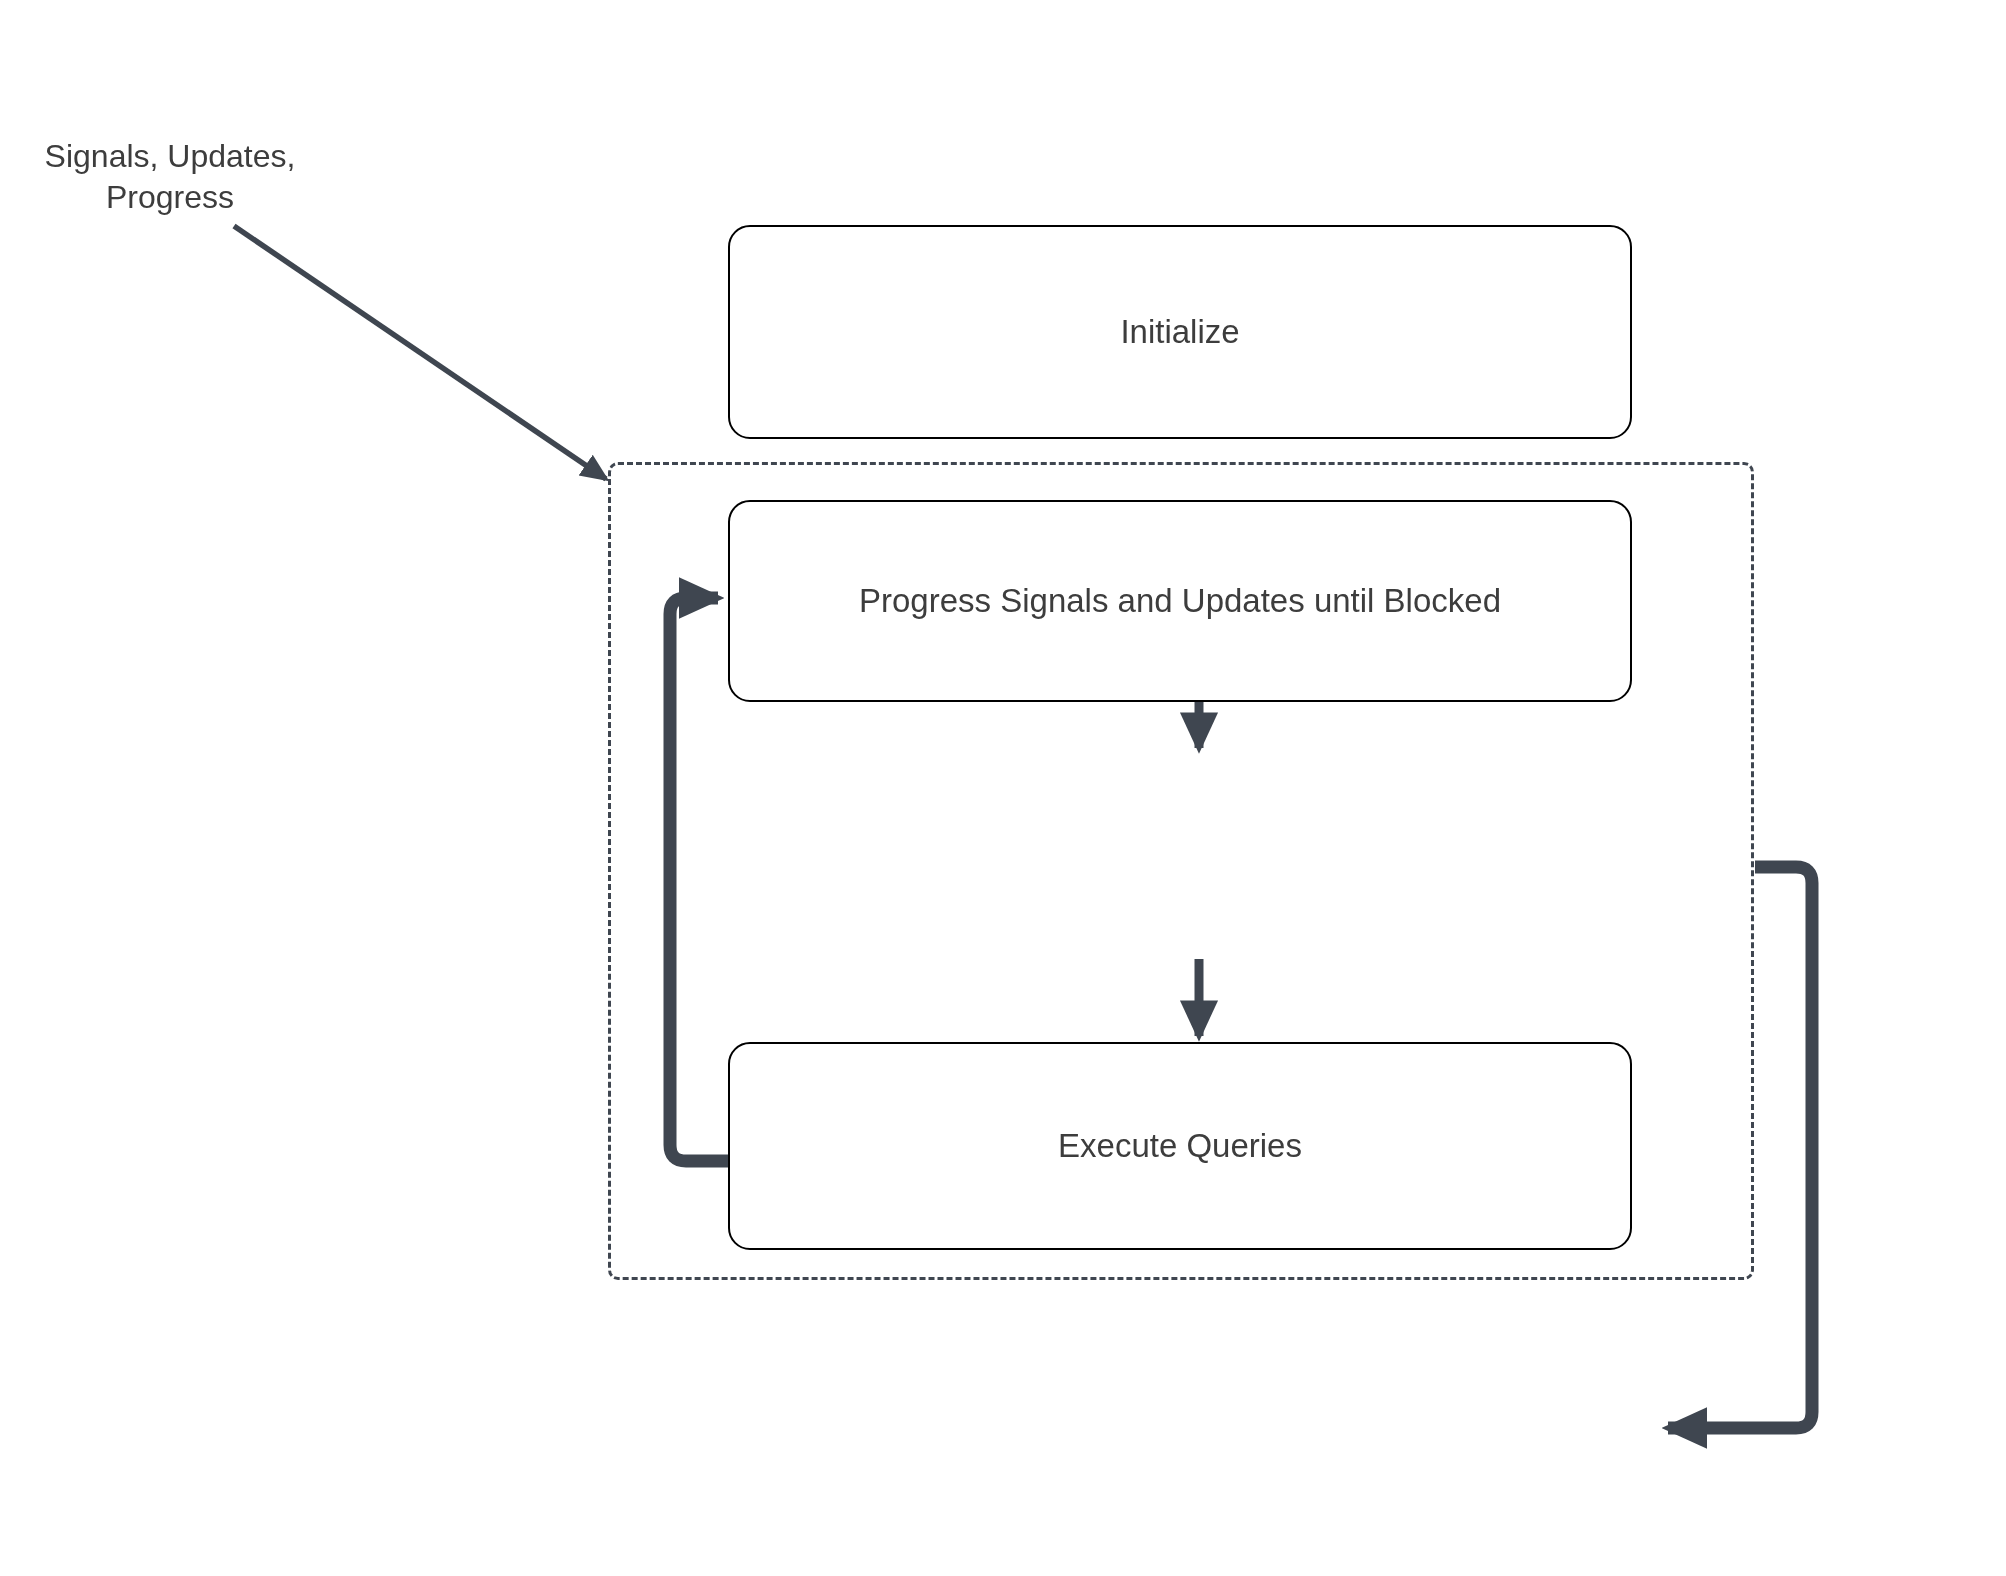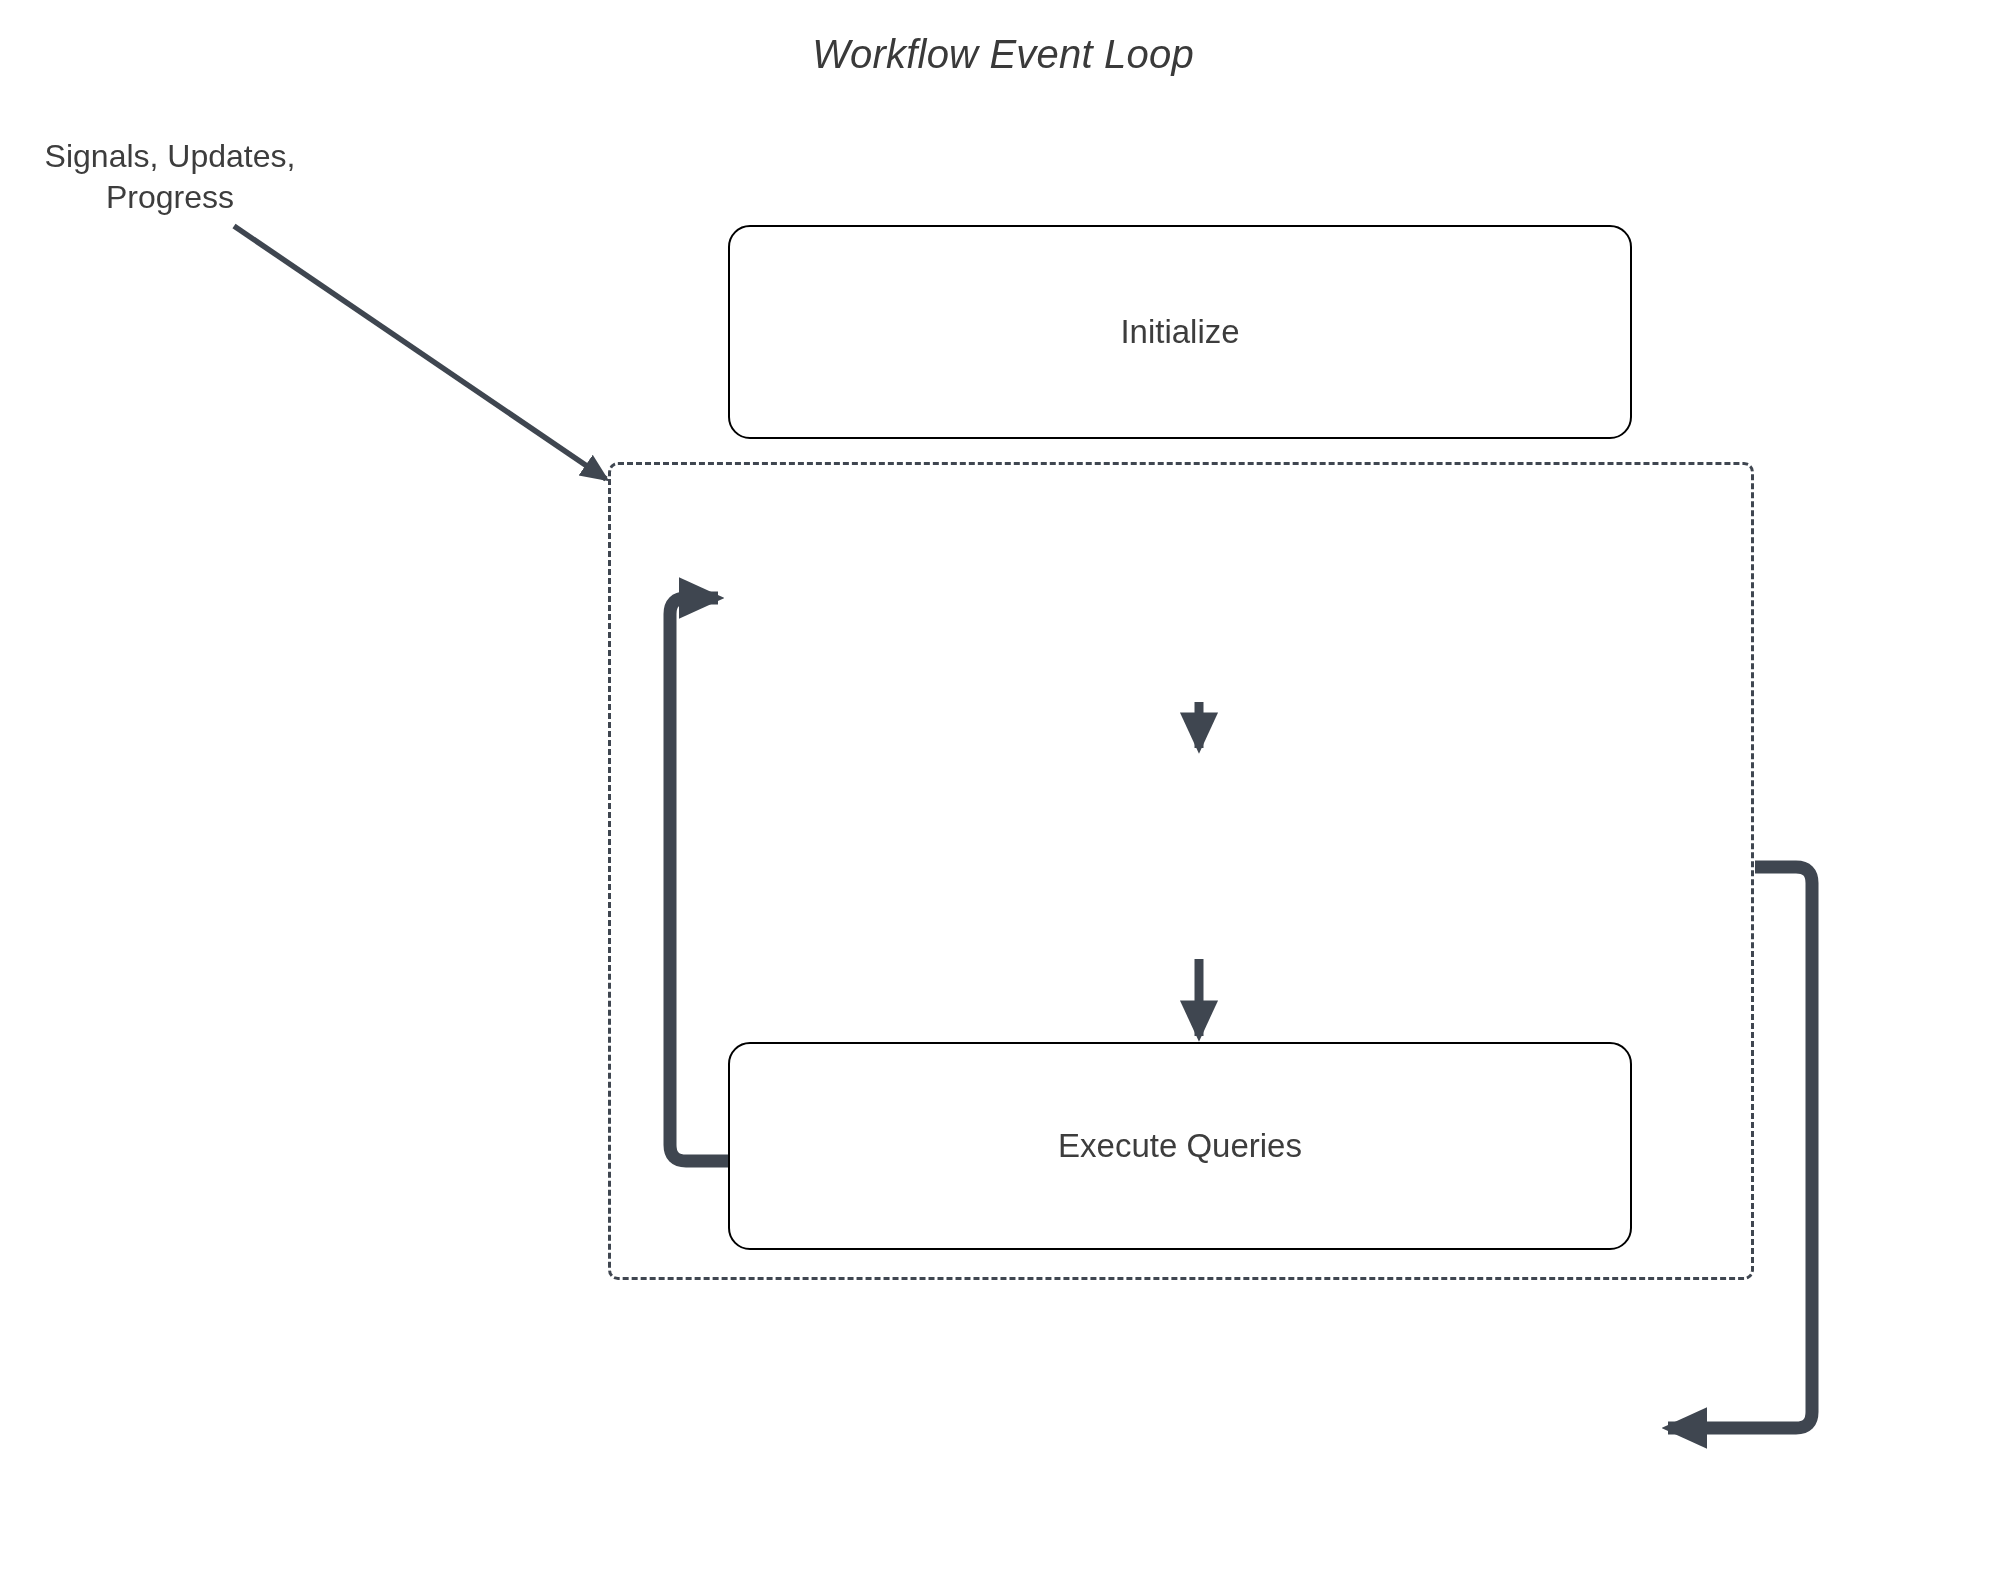--- a/index.html
+++ b/index.html
@@ -79,21 +79,20 @@
   #node-progress-signals { left: 728px; top: 500px;  width: 904px; height: 202px; }
   #node-progress-workflow { left: 728px; top: 755px;  width: 904px; height: 204px; }
   #node-execute-queries  { left: 728px; top: 1042px; width: 904px; height: 208px; }
   #node-complete-workflow { left: 728px; top: 1308px; width: 904px; height: 210px; }
 </style>
 </head>
 <body>
 
 <div id="canvas">
 
-  <div class="diagram-title">Workflow Event Loop</div>
 
   <div class="ext-label">
     <div>Signals, Updates,</div>
     <div>Progress</div>
   </div>
 
   <svg id="edges" viewBox="0 0 2006 1576" xmlns="http://www.w3.org/2000/svg">
     <defs>
       <marker id="arrow-thin" viewBox="0 0 10 10" refX="8.6" refY="5" markerWidth="5.2" markerHeight="5.2" orient="auto-start-reverse">
         <path d="M 0 0.6 L 10 5 L 0 9.4 z" fill="#3f4650"></path>
@@ -126,20 +125,23 @@
       <path d="M 1755 867 L 1796 867 Q 1812 867 1812 883 L 1812 1412 Q 1812 1428 1796 1428 L 1668 1428" fill="none" stroke="#3f4650" stroke-width="13" stroke-linecap="butt" marker-end="url(#arrow-thick)"></path>
     </g>
   </svg>
 
   <div class="loop-container"></div>
 
   <div class="node" id="node-initialize">
     <span class="node-label">Initialize</span>
   </div>
 
+  <div class="node" id="node-progress-signals">
+    <span class="node-label">Progress Signals and Updates until Blocked</span>
+  </div>
 
 
   <div class="node" id="node-execute-queries">
     <span class="node-label">Execute Queries</span>
   </div>
 
 
 </div>
 
 </body></html>

